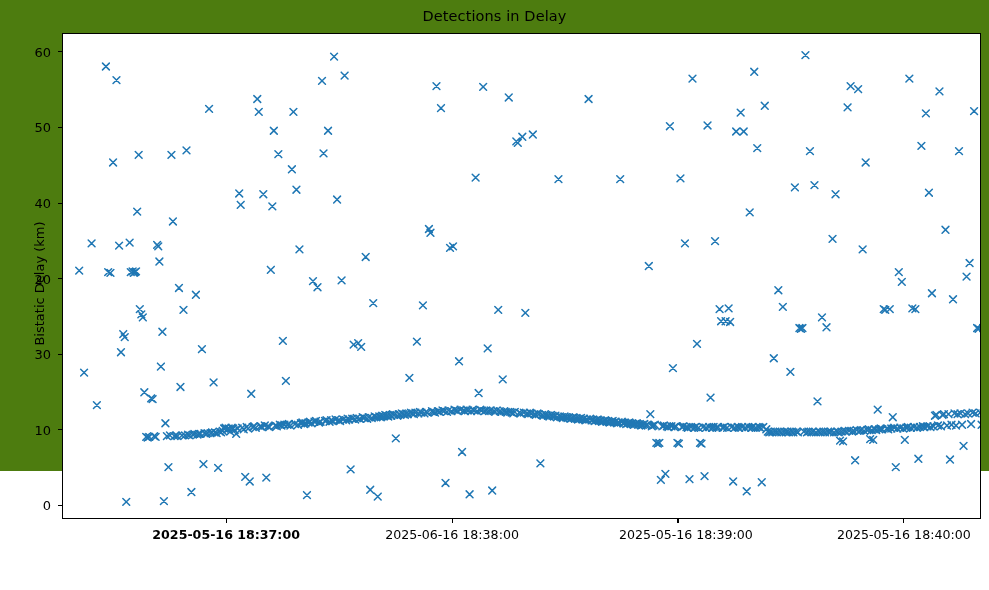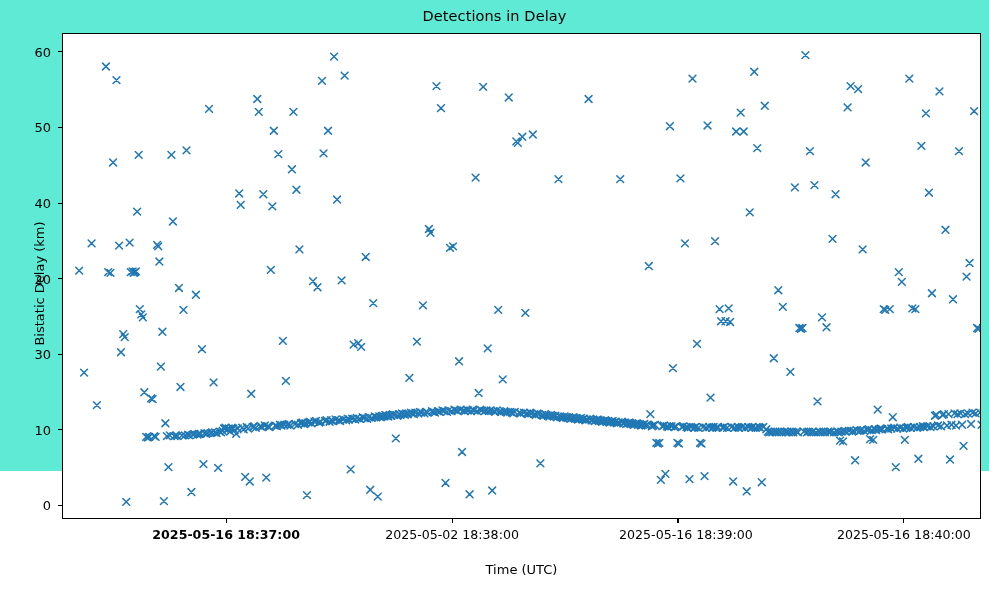--- a/index.html
+++ b/index.html
@@ -10,21 +10,21 @@
   body {
     width: 989px;
     height: 590px;
     font-family: "DejaVu Sans", sans-serif;
     overflow: hidden;
   }
   #figure {
     position: relative;
     width: 989px;
     height: 471px;
-    background: #5eead4;
+    background: #4d7c0f;
   }
   #chart-title {
     position: absolute;
     left: 0;
     top: 8px;
     width: 989px;
     text-align: center;
     font-size: 14.5px;
     color: #000000;
     letter-spacing: 0.1px;
@@ -151,30 +151,29 @@
       </div>
       <div class="ytick-line" style="top: 51.3958px;"></div>
       <div class="ytick-label-wrap" style="top: 51.8958px;">
         <div class="ytick-label">60</div>
       </div>
     </div>
   <div id="xtick-container">
       <div class="xtick-line" style="left: 225.647px;"></div>
       <div class="xtick-label" style="left: 226.147px; font-weight: bold;">2025-05-16 18:37:00</div>
       <div class="xtick-line" style="left: 451.539px;"></div>
-      <div class="xtick-label" style="left: 452.039px;">2025-05-02 18:38:00</div>
+      <div class="xtick-label" style="left: 452.039px;">2025-06-16 18:38:00</div>
       <div class="xtick-line" style="left: 677.43px;"></div>
       <div class="xtick-label" style="left: 677.93px; margin-left: 8px;">2025-05-16 18:39:00</div>
       <div class="xtick-line" style="left: 903.321px;"></div>
       <div class="xtick-label" style="left: 903.821px;">2025-05-16 18:40:00</div>
     </div>
 
   <div id="plot-frame">
     <svg id="points-svg" viewBox="0 0 919 486" preserveAspectRatio="none">
         <g stroke="#1f77b4" stroke-width="1.5" stroke-linecap="round" fill="none">
           <path d="M12.79,233.18L19.59,239.98M12.79,239.98L19.59,233.18M17.68,335.21L24.48,342.01M17.68,342.01L24.48,335.21M25.21,205.97L32.01,212.77M25.21,212.77L32.01,205.97M30.48,367.71L37.28,374.51M30.48,374.51L37.28,367.71M39.52,29.10L46.32,35.90M39.52,35.90L46.32,29.10M41.78,234.69L48.58,241.49M41.78,241.49L48.58,234.69M44.04,235.44L50.84,242.24M44.04,242.24L50.84,235.44M46.67,125.09L53.47,131.89M46.67,131.89L53.47,125.09M50.06,42.71L56.86,49.51M50.06,49.51L56.86,42.71M52.70,208.23L59.50,215.03M52.70,215.03L59.50,208.23M54.58,314.81L61.38,321.61M54.58,321.61L61.38,314.81M56.84,296.67L63.64,303.47M56.84,303.47L63.64,296.67M58.34,299.69L65.14,306.49M58.34,306.49L65.14,299.69M59.85,464.46L66.65,471.26M59.85,471.26L66.65,464.46M63.24,205.21L70.04,212.01M63.24,212.01L70.04,205.21M64.37,234.69L71.17,241.49M64.37,241.49L71.17,234.69M66.25,233.93L73.05,240.73M66.25,240.73L73.05,233.93M67.38,235.44L74.18,242.24M67.38,242.24L74.18,235.44M68.51,234.69L75.31,241.49M68.51,241.49L75.31,234.69M69.64,233.93L76.44,240.73M69.64,240.73L76.44,233.93M70.77,174.22L77.57,181.02M70.77,181.02L77.57,174.22M72.27,117.53L79.07,124.33M72.27,124.33L79.07,117.53M73.40,271.72L80.20,278.52M73.40,278.52L80.20,271.72M74.91,277.01L81.71,283.81M74.91,283.81L81.71,277.01M76.41,280.04L83.21,286.84M76.41,286.84L83.21,280.04M77.92,354.86L84.72,361.66M77.92,361.66L84.72,354.86M79.80,399.46L86.60,406.26M79.80,406.26L86.60,399.46M81.31,400.21L88.11,407.01M81.31,407.01L88.11,400.21M82.82,399.46L89.62,406.26M82.82,406.26L89.62,399.46M84.70,360.91L91.50,367.71M84.70,367.71L91.50,360.91M86.20,361.67L93.00,368.47M86.20,368.47L93.00,361.67M87.71,398.70L94.51,405.50M87.71,405.50L94.51,398.70M89.22,399.46L96.02,406.26M89.22,406.26L96.02,399.46M90.72,207.48L97.52,214.28M90.72,214.28L97.52,207.48M91.85,208.99L98.65,215.79M91.85,215.79L98.65,208.99M92.98,224.11L99.78,230.91M92.98,230.91L99.78,224.11M94.49,329.17L101.29,335.97M94.49,335.97L101.29,329.17M95.99,294.40L102.79,301.20M95.99,301.20L102.79,294.40M97.50,463.70L104.30,470.50M97.50,470.50L104.30,463.70M99.00,385.85L105.80,392.65M99.00,392.65L105.80,385.85M100.51,398.70L107.31,405.50M100.51,405.50L107.31,398.70M102.02,429.69L108.82,436.49M102.02,436.49L108.82,429.69M103.52,397.95L110.32,404.75M103.52,404.75L110.32,397.95M105.03,117.53L111.83,124.33M105.03,124.33L111.83,117.53M106.53,184.05L113.33,190.85M106.53,190.85L113.33,184.05M108.04,398.70L114.84,405.50M108.04,405.50L114.84,398.70M109.55,397.95L116.35,404.75M109.55,404.75L116.35,397.95M111.05,398.70L117.85,405.50M111.05,405.50L117.85,398.70M112.56,250.56L119.36,257.36M112.56,257.36L119.36,250.56M114.06,349.57L120.86,356.37M114.06,356.37L120.86,349.57M115.57,397.95L122.37,404.75M115.57,404.75L122.37,397.95M117.08,272.48L123.88,279.28M117.08,279.28L123.88,272.48M118.58,397.95L125.38,404.75M118.58,404.75L125.38,397.95M120.09,113.00L126.89,119.80M120.09,119.80L126.89,113.00M121.59,397.19L128.39,403.99M121.59,403.99L128.39,397.19M123.10,397.95L129.90,404.75M123.10,404.75L129.90,397.95M124.98,454.63L131.78,461.43M124.98,461.43L131.78,454.63M126.49,397.19L133.29,403.99M126.49,403.99L133.29,397.19M127.99,396.44L134.79,403.24M127.99,403.24L134.79,396.44M129.50,257.36L136.30,264.16M129.50,264.16L136.30,257.36M131.01,397.19L137.81,403.99M131.01,403.99L137.81,397.19M132.51,396.44L139.31,403.24M132.51,403.24L139.31,396.44M134.02,396.44L140.82,403.24M134.02,403.24L140.82,396.44M135.52,311.78L142.32,318.58M135.52,318.58L142.32,311.78M137.03,426.67L143.83,433.47M137.03,433.47L143.83,426.67M138.16,395.68L144.96,402.48M138.16,402.48L144.96,395.68M139.66,396.44L146.46,403.24M139.66,403.24L146.46,396.44M141.17,395.68L147.97,402.48M141.17,402.48L147.97,395.68M142.68,71.43L149.48,78.23M142.68,78.23L149.48,71.43M144.18,395.68L150.98,402.48M144.18,402.48L150.98,395.68M145.69,394.92L152.49,401.72M145.69,401.72L152.49,394.92M147.19,345.04L153.99,351.84M147.19,351.84L153.99,345.04M148.70,394.92L155.50,401.72M148.70,401.72L155.50,394.92M150.21,395.68L157.01,402.48M150.21,402.48L157.01,395.68M151.71,430.45L158.51,437.25M151.71,437.25L158.51,430.45M153.22,394.17L160.02,400.97M153.22,400.97L160.02,394.17M154.72,394.92L161.52,401.72M154.72,401.72L161.52,394.92M156.23,393.41L163.03,400.21M156.23,400.21L163.03,393.41M157.74,391.14L164.54,397.94M157.74,397.94L164.54,391.14M159.24,390.39L166.04,397.19M159.24,397.19L166.04,390.39M160.75,391.90L167.55,398.70M160.75,398.70L167.55,391.90M162.25,391.14L169.05,397.94M162.25,397.94L169.05,391.14M163.76,394.17L170.56,400.97M163.76,400.97L170.56,394.17M165.27,390.39L172.07,397.19M165.27,397.19L172.07,390.39M166.77,391.14L173.57,397.94M166.77,397.94L173.57,391.14M168.28,392.66L175.08,399.46M168.28,399.46L175.08,392.66M169.78,396.44L176.58,403.24M169.78,403.24L176.58,396.44M171.29,391.14L178.09,397.94M171.29,397.94L178.09,391.14M172.80,156.08L179.60,162.88M172.80,162.88L179.60,156.08M174.30,167.42L181.10,174.22M174.30,174.22L181.10,167.42M175.81,390.39L182.61,397.19M175.81,397.19L182.61,390.39M177.31,391.90L184.11,398.70M177.31,398.70L184.11,391.90M178.82,439.52L185.62,446.32M178.82,446.32L185.62,439.52M180.32,389.63L187.12,396.43M180.32,396.43L187.12,389.63M181.83,391.14L188.63,397.94M181.83,397.94L188.63,391.14M183.34,444.05L190.14,450.85M183.34,450.85L190.14,444.05M184.84,356.38L191.64,363.18M184.84,363.18L191.64,356.38M186.35,389.63L193.15,396.43M186.35,396.43L193.15,389.63M187.85,388.88L194.65,395.68M187.85,395.68L194.65,388.88M189.36,390.39L196.16,397.19M189.36,397.19L196.16,390.39M190.87,61.60L197.67,68.40M190.87,68.40L197.67,61.60M192.37,74.45L199.17,81.25M192.37,81.25L199.17,74.45M193.88,388.88L200.68,395.68M193.88,395.68L200.68,388.88M195.38,389.63L202.18,396.43M195.38,396.43L202.18,389.63M196.89,156.84L203.69,163.64M196.89,163.64L203.69,156.84M198.40,388.12L205.20,394.92M198.40,394.92L205.20,388.12M199.90,440.27L206.70,447.07M199.90,447.07L206.70,440.27M201.41,388.88L208.21,395.68M201.41,395.68L208.21,388.88M202.91,389.63L209.71,396.43M202.91,396.43L209.71,389.63M204.42,232.42L211.22,239.22M204.42,239.22L211.22,232.42M205.93,168.93L212.73,175.73M205.93,175.73L212.73,168.93M207.43,93.35L214.23,100.15M207.43,100.15L214.23,93.35M208.94,388.12L215.74,394.92M208.94,394.92L215.74,388.12M210.44,388.88L217.24,395.68M210.44,395.68L217.24,388.88M211.95,116.78L218.75,123.58M211.95,123.58L218.75,116.78M213.46,387.37L220.26,394.17M213.46,394.17L220.26,387.37M214.96,388.12L221.76,394.92M214.96,394.92L221.76,388.12M216.47,303.47L223.27,310.27M216.47,310.27L223.27,303.47M217.97,387.37L224.77,394.17M217.97,394.17L224.77,387.37M219.48,343.53L226.28,350.33M219.48,350.33L226.28,343.53M220.99,387.37L227.79,394.17M220.99,394.17L227.79,387.37M222.49,386.61L229.29,393.41M222.49,393.41L229.29,386.61M224.00,388.12L230.80,394.92M224.00,394.92L230.80,388.12M225.50,131.89L232.30,138.69M225.50,138.69L232.30,131.89M227.01,74.45L233.81,81.25M227.01,81.25L233.81,74.45M228.51,386.61L235.31,393.41M228.51,393.41L235.31,386.61M230.02,152.30L236.82,159.10M230.02,159.10L236.82,152.30M231.53,387.37L238.33,394.17M231.53,394.17L238.33,387.37M233.03,212.01L239.83,218.81M233.03,218.81L239.83,212.01M234.54,385.85L241.34,392.65M234.54,392.65L241.34,385.85M236.04,385.10L242.84,391.90M236.04,391.90L242.84,385.10M237.55,386.61L244.35,393.41M237.55,393.41L244.35,386.61M239.06,385.85L245.86,392.65M239.06,392.65L245.86,385.85M240.56,457.66L247.36,464.46M240.56,464.46L247.36,457.66M242.07,385.10L248.87,391.90M242.07,391.90L248.87,385.10M243.57,384.34L250.37,391.14M243.57,391.14L250.37,384.34M245.08,385.85L251.88,392.65M245.08,392.65L251.88,385.85M246.59,243.76L253.39,250.56M246.59,250.56L253.39,243.76M248.09,384.34L254.89,391.14M248.09,391.14L254.89,384.34M249.60,383.59L256.40,390.39M249.60,390.39L256.40,383.59M251.10,249.80L257.90,256.60M251.10,256.60L257.90,249.80M252.61,385.10L259.41,391.90M252.61,391.90L259.41,385.10M254.12,384.34L260.92,391.14M254.12,391.14L260.92,384.34M255.62,43.46L262.42,50.26M255.62,50.26L262.42,43.46M257.13,116.02L263.93,122.82M257.13,122.82L263.93,116.02M258.63,383.59L265.43,390.39M258.63,390.39L265.43,383.59M260.14,382.83L266.94,389.63M260.14,389.63L266.94,382.83M261.65,93.35L268.45,100.15M261.65,100.15L268.45,93.35M263.15,384.34L269.95,391.14M263.15,391.14L269.95,384.34M264.66,382.83L271.46,389.63M264.66,389.63L271.46,382.83M266.16,383.59L272.96,390.39M266.16,390.39L272.96,383.59M267.67,19.27L274.47,26.07M267.67,26.07L274.47,19.27M269.18,382.07L275.98,388.87M269.18,388.87L275.98,382.07M270.68,162.13L277.48,168.93M270.68,168.93L277.48,162.13M272.19,382.83L278.99,389.63M272.19,389.63L278.99,382.83M273.69,383.59L280.49,390.39M273.69,390.39L280.49,383.59M275.20,243.00L282.00,249.80M275.20,249.80L282.00,243.00M276.70,382.07L283.50,388.87M276.70,388.87L283.50,382.07M278.21,38.17L285.01,44.97M278.21,44.97L285.01,38.17M279.72,382.83L286.52,389.63M279.72,389.63L286.52,382.83M281.22,381.32L288.02,388.12M281.22,388.12L288.02,381.32M282.73,382.07L289.53,388.87M282.73,388.87L289.53,382.07M284.23,431.96L291.03,438.76M284.23,438.76L291.03,431.96M285.74,381.32L292.54,388.12M285.74,388.12L292.54,381.32M287.25,307.25L294.05,314.05M287.25,314.05L294.05,307.25M288.75,382.07L295.55,388.87M288.75,388.87L295.55,382.07M290.26,380.56L297.06,387.36M290.26,387.36L297.06,380.56M291.76,305.74L298.56,312.54M291.76,312.54L298.56,305.74M293.27,381.32L300.07,388.12M293.27,388.12L300.07,381.32M294.78,309.51L301.58,316.31M294.78,316.31L301.58,309.51M296.28,379.81L303.08,386.61M296.28,386.61L303.08,379.81M297.79,380.56L304.59,387.36M297.79,387.36L304.59,380.56M299.29,219.57L306.09,226.37M299.29,226.37L306.09,219.57M300.80,381.32L307.60,388.12M300.80,388.12L307.60,381.32M302.31,379.81L309.11,386.61M302.31,386.61L309.11,379.81M303.81,452.37L310.61,459.17M303.81,459.17L310.61,452.37M305.32,380.56L312.12,387.36M305.32,387.36L312.12,380.56M306.82,265.68L313.62,272.48M306.82,272.48L313.62,265.68M308.33,379.05L315.13,385.85M308.33,385.85L315.13,379.05M309.84,379.81L316.64,386.61M309.84,386.61L316.64,379.81M311.34,459.17L318.14,465.97M311.34,465.97L318.14,459.17M312.85,379.05L319.65,385.85M312.85,385.85L319.65,379.05M314.35,379.81L321.15,386.61M314.35,386.61L321.15,379.81M315.86,378.30L322.66,385.10M315.86,385.10L322.66,378.30M317.37,379.05L324.17,385.85M317.37,385.85L324.17,379.05M318.87,377.54L325.67,384.34M318.87,384.34L325.67,377.54M320.38,378.30L327.18,385.10M320.38,385.10L327.18,378.30M321.88,379.05L328.68,385.85M321.88,385.85L328.68,379.05M323.39,377.54L330.19,384.34M323.39,384.34L330.19,377.54M324.89,378.30L331.69,385.10M324.89,385.10L331.69,378.30M326.40,376.78L333.20,383.58M326.40,383.58L333.20,376.78M327.91,377.54L334.71,384.34M327.91,384.34L334.71,377.54M329.41,400.97L336.21,407.77M329.41,407.77L336.21,400.97M330.92,378.30L337.72,385.10M330.92,385.10L337.72,378.30M332.42,376.78L339.22,383.58M332.42,383.58L339.22,376.78M333.93,377.54L340.73,384.34M333.93,384.34L340.73,377.54M335.44,376.03L342.24,382.83M335.44,382.83L342.24,376.03M336.94,376.78L343.74,383.58M336.94,383.58L343.74,376.78M338.45,377.54L345.25,384.34M338.45,384.34L345.25,377.54M339.95,376.03L346.75,382.83M339.95,382.83L346.75,376.03M341.46,376.78L348.26,383.58M341.46,383.58L348.26,376.78M342.97,340.50L349.77,347.30M342.97,347.30L349.77,340.50M344.47,375.27L351.27,382.07M344.47,382.07L351.27,375.27M345.98,376.03L352.78,382.83M345.98,382.83L352.78,376.03M347.48,376.78L354.28,383.58M347.48,383.58L354.28,376.78M348.99,375.27L355.79,382.07M348.99,382.07L355.79,375.27M350.50,304.22L357.30,311.02M350.50,311.02L357.30,304.22M352.00,376.03L358.80,382.83M352.00,382.83L358.80,376.03M353.51,374.52L360.31,381.32M353.51,381.32L360.31,374.52M355.01,375.27L361.81,382.07M355.01,382.07L361.81,375.27M356.52,267.94L363.32,274.74M356.52,274.74L363.32,267.94M358.03,376.03L364.83,382.83M358.03,382.83L364.83,376.03M359.53,374.52L366.33,381.32M359.53,381.32L366.33,374.52M361.04,375.27L367.84,382.07M361.04,382.07L367.84,375.27M362.54,191.60L369.34,198.40M362.54,198.40L369.34,191.60M364.05,195.38L370.85,202.18M364.05,202.18L370.85,195.38M365.56,373.76L372.36,380.56M365.56,380.56L372.36,373.76M367.06,374.52L373.86,381.32M367.06,381.32L373.86,374.52M368.57,375.27L375.37,382.07M368.57,382.07L375.37,375.27M370.07,48.75L376.87,55.55M370.07,55.55L376.87,48.75M371.58,373.76L378.38,380.56M371.58,380.56L378.38,373.76M373.09,374.52L379.89,381.32M373.09,381.32L379.89,374.52M374.59,70.67L381.39,77.47M374.59,77.47L381.39,70.67M376.10,373.00L382.90,379.80M376.10,379.80L382.90,373.00M377.60,373.76L384.40,380.56M377.60,380.56L384.40,373.76M379.11,445.56L385.91,452.36M379.11,452.36L385.91,445.56M380.61,374.52L387.41,381.32M380.61,381.32L387.41,374.52M382.12,373.00L388.92,379.80M382.12,379.80L388.92,373.00M383.63,210.50L390.43,217.30M383.63,217.30L390.43,210.50M385.13,373.76L391.93,380.56M385.13,380.56L391.93,373.76M386.64,208.99L393.44,215.79M386.64,215.79L393.44,208.99M388.14,372.25L394.94,379.05M388.14,379.05L394.94,372.25M389.65,373.00L396.45,379.80M389.65,379.80L396.45,373.00M391.16,373.76L397.96,380.56M391.16,380.56L397.96,373.76M392.66,323.88L399.46,330.68M392.66,330.68L399.46,323.88M394.17,372.25L400.97,379.05M394.17,379.05L400.97,372.25M395.67,414.58L402.47,421.38M395.67,421.38L402.47,414.58M397.18,373.00L403.98,379.80M397.18,379.80L403.98,373.00M398.69,373.76L405.49,380.56M398.69,380.56L405.49,373.76M400.19,372.25L406.99,379.05M400.19,379.05L406.99,372.25M401.70,373.00L408.50,379.80M401.70,379.80L408.50,373.00M403.20,456.90L410.00,463.70M403.20,463.70L410.00,456.90M404.71,373.76L411.51,380.56M404.71,380.56L411.51,373.76M406.22,372.25L413.02,379.05M406.22,379.05L413.02,372.25M407.72,373.00L414.52,379.80M407.72,379.80L414.52,373.00M409.23,140.21L416.03,147.01M409.23,147.01L416.03,140.21M410.73,373.76L417.53,380.56M410.73,380.56L417.53,373.76M412.24,355.62L419.04,362.42M412.24,362.42L419.04,355.62M413.75,372.25L420.55,379.05M413.75,379.05L420.55,372.25M415.25,373.00L422.05,379.80M415.25,379.80L422.05,373.00M416.76,49.51L423.56,56.31M416.76,56.31L423.56,49.51M418.26,373.76L425.06,380.56M418.26,380.56L425.06,373.76M419.77,373.00L426.57,379.80M419.77,379.80L426.57,373.00M421.28,311.03L428.08,317.83M421.28,317.83L428.08,311.03M422.78,373.76L429.58,380.56M422.78,380.56L429.58,373.76M424.29,373.00L431.09,379.80M424.29,379.80L431.09,373.00M425.79,453.12L432.59,459.92M425.79,459.92L432.59,453.12M427.30,373.76L434.10,380.56M427.30,380.56L434.10,373.76M428.80,374.52L435.60,381.32M428.80,381.32L435.60,374.52M430.31,373.00L437.11,379.80M430.31,379.80L437.11,373.00M431.82,272.48L438.62,279.28M431.82,279.28L438.62,272.48M433.32,373.76L440.12,380.56M433.32,380.56L440.12,373.76M434.83,374.52L441.63,381.32M434.83,381.32L441.63,374.52M436.33,342.02L443.13,348.82M436.33,348.82L443.13,342.02M437.84,373.76L444.64,380.56M437.84,380.56L444.64,373.76M439.35,374.52L446.15,381.32M439.35,381.32L446.15,374.52M440.85,375.27L447.65,382.07M440.85,382.07L447.65,375.27M442.36,60.09L449.16,66.89M442.36,66.89L449.16,60.09M443.86,374.52L450.66,381.32M443.86,381.32L450.66,374.52M445.37,375.27L452.17,382.07M445.37,382.07L452.17,375.27M446.88,376.03L453.68,382.83M446.88,382.83L453.68,376.03M448.38,374.52L455.18,381.32M448.38,381.32L455.18,374.52M449.89,103.93L456.69,110.73M449.89,110.73L456.69,103.93M451.39,105.44L458.19,112.24M451.39,112.24L458.19,105.44M452.90,375.27L459.70,382.07M452.90,382.07L459.70,375.27M454.41,376.03L461.21,382.83M454.41,382.83L461.21,376.03M455.91,99.39L462.71,106.19M455.91,106.19L462.71,99.39M457.42,375.27L464.22,382.07M457.42,382.07L464.22,375.27M458.92,275.50L465.72,282.30M458.92,282.30L465.72,275.50M460.43,376.03L467.23,382.83M460.43,382.83L467.23,376.03M461.94,376.78L468.74,383.58M461.94,383.58L468.74,376.78M463.44,375.27L470.24,382.07M463.44,382.07L470.24,375.27M464.95,376.03L471.75,382.83M464.95,382.83L471.75,376.03M466.45,97.13L473.25,103.93M466.45,103.93L473.25,97.13M467.96,376.78L474.76,383.58M467.96,383.58L474.76,376.78M469.47,377.54L476.27,384.34M469.47,384.34L476.27,377.54M470.97,376.03L477.77,382.83M470.97,382.83L477.77,376.03M472.48,376.78L479.28,383.58M472.48,383.58L479.28,376.78M473.98,425.91L480.78,432.71M473.98,432.71L480.78,425.91M475.49,377.54L482.29,384.34M475.49,384.34L482.29,377.54M476.99,378.30L483.79,385.10M476.99,385.10L483.79,378.30M478.50,376.78L485.30,383.58M478.50,383.58L485.30,376.78M480.01,377.54L486.81,384.34M480.01,384.34L486.81,377.54M481.51,378.30L488.31,385.10M481.51,385.10L488.31,378.30M483.02,379.05L489.82,385.85M483.02,385.85L489.82,379.05M484.52,377.54L491.32,384.34M484.52,384.34L491.32,377.54M486.03,378.30L492.83,385.10M486.03,385.10L492.83,378.30M487.54,379.05L494.34,385.85M487.54,385.85L494.34,379.05M489.04,378.30L495.84,385.10M489.04,385.10L495.84,378.30M490.55,379.81L497.35,386.61M490.55,386.61L497.35,379.81M492.05,141.72L498.85,148.52M492.05,148.52L498.85,141.72M493.56,379.05L500.36,385.85M493.56,385.85L500.36,379.05M495.07,379.81L501.87,386.61M495.07,386.61L501.87,379.81M496.57,380.56L503.37,387.36M496.57,387.36L503.37,380.56M498.08,379.05L504.88,385.85M498.08,385.85L504.88,379.05M499.58,379.81L506.38,386.61M499.58,386.61L506.38,379.81M501.09,380.56L507.89,387.36M501.09,387.36L507.89,380.56M502.60,379.81L509.40,386.61M502.60,386.61L509.40,379.81M504.10,381.32L510.90,388.12M504.10,388.12L510.90,381.32M505.61,380.56L512.41,387.36M505.61,387.36L512.41,380.56M507.11,379.81L513.91,386.61M507.11,386.61L513.91,379.81M508.62,381.32L515.42,388.12M508.62,388.12L515.42,381.32M510.13,380.56L516.93,387.36M510.13,387.36L516.93,380.56M511.63,382.07L518.43,388.87M511.63,388.87L518.43,382.07M513.14,381.32L519.94,388.12M513.14,388.12L519.94,381.32M514.64,380.56L521.44,387.36M514.64,387.36L521.44,380.56M516.15,382.07L522.95,388.87M516.15,388.87L522.95,382.07M517.66,381.32L524.46,388.12M517.66,388.12L524.46,381.32M519.16,382.83L525.96,389.63M519.16,389.63L525.96,382.83M520.67,382.07L527.47,388.87M520.67,388.87L527.47,382.07M522.17,61.60L528.97,68.40M522.17,68.40L528.97,61.60M523.68,381.32L530.48,388.12M523.68,388.12L530.48,381.32M525.19,382.83L531.99,389.63M525.19,389.63L531.99,382.83M526.69,382.07L533.49,388.87M526.69,388.87L533.49,382.07M528.20,383.59L535.00,390.39M528.20,390.39L535.00,383.59M529.70,382.83L536.50,389.63M529.70,389.63L536.50,382.83M531.21,382.07L538.01,388.87M531.21,388.87L538.01,382.07M532.71,383.59L539.51,390.39M532.71,390.39L539.51,383.59M534.22,382.83L541.02,389.63M534.22,389.63L541.02,382.83M535.73,384.34L542.53,391.14M535.73,391.14L542.53,384.34M537.23,383.59L544.03,390.39M537.23,390.39L544.03,383.59M538.74,382.83L545.54,389.63M538.74,389.63L545.54,382.83M540.24,384.34L547.04,391.14M540.24,391.14L547.04,384.34M541.75,383.59L548.55,390.39M541.75,390.39L548.55,383.59M543.26,385.10L550.06,391.90M543.26,391.90L550.06,385.10M544.76,384.34L551.56,391.14M544.76,391.14L551.56,384.34M546.27,383.59L553.07,390.39M546.27,390.39L553.07,383.59M547.77,385.10L554.57,391.90M547.77,391.90L554.57,385.10M549.28,384.34L556.08,391.14M549.28,391.14L556.08,384.34M550.79,385.85L557.59,392.65M550.79,392.65L557.59,385.85M552.29,385.10L559.09,391.90M552.29,391.90L559.09,385.10M553.80,141.72L560.60,148.52M553.80,148.52L560.60,141.72M555.30,384.34L562.10,391.14M555.30,391.14L562.10,384.34M556.81,385.85L563.61,392.65M556.81,392.65L563.61,385.85M558.32,385.10L565.12,391.90M558.32,391.90L565.12,385.10M559.82,386.61L566.62,393.41M559.82,393.41L566.62,386.61M561.33,385.85L568.13,392.65M561.33,392.65L568.13,385.85M562.83,385.10L569.63,391.90M562.83,391.90L569.63,385.10M564.34,386.61L571.14,393.41M564.34,393.41L571.14,386.61M565.85,385.85L572.65,392.65M565.85,392.65L572.65,385.85M567.35,387.37L574.15,394.17M567.35,394.17L574.15,387.37M568.86,386.61L575.66,393.41M568.86,393.41L575.66,386.61M570.36,385.85L577.16,392.65M570.36,392.65L577.16,385.85M571.87,387.37L578.67,394.17M571.87,394.17L578.67,387.37M573.38,386.61L580.18,393.41M573.38,393.41L580.18,386.61M574.88,388.12L581.68,394.92M574.88,394.92L581.68,388.12M576.39,387.37L583.19,394.17M576.39,394.17L583.19,387.37M577.89,386.61L584.69,393.41M577.89,393.41L584.69,386.61M579.40,388.12L586.20,394.92M579.40,394.92L586.20,388.12M580.90,387.37L587.70,394.17M580.90,394.17L587.70,387.37M582.41,228.64L589.21,235.44M582.41,235.44L589.21,228.64M583.92,376.78L590.72,383.58M583.92,383.58L590.72,376.78M585.42,388.88L592.22,395.68M585.42,395.68L592.22,388.88M586.93,388.12L593.73,394.92M586.93,394.92L593.73,388.12M588.43,387.37L595.23,394.17M588.43,394.17L595.23,387.37M589.94,405.51L596.74,412.31M589.94,412.31L596.74,405.51M591.45,406.26L598.25,413.06M591.45,413.06L598.25,406.26M592.95,405.51L599.75,412.31M592.95,412.31L599.75,405.51M594.46,442.54L601.26,449.34M594.46,449.34L601.26,442.54M595.96,388.88L602.76,395.68M595.96,395.68L602.76,388.88M597.47,388.12L604.27,394.92M597.47,394.92L604.27,388.12M598.98,436.49L605.78,443.29M598.98,443.29L605.78,436.49M600.48,388.88L607.28,395.68M600.48,395.68L607.28,388.88M601.99,389.63L608.79,396.43M601.99,396.43L608.79,389.63M603.49,88.81L610.29,95.61M603.49,95.61L610.29,88.81M605.00,388.88L611.80,395.68M605.00,395.68L611.80,388.88M606.51,330.68L613.31,337.48M606.51,337.48L613.31,330.68M608.01,389.63L614.81,396.43M608.01,396.43L614.81,389.63M609.52,388.88L616.32,395.68M609.52,395.68L616.32,388.88M611.02,405.51L617.82,412.31M611.02,412.31L617.82,405.51M612.53,406.26L619.33,413.06M612.53,413.06L619.33,406.26M614.04,140.96L620.84,147.76M614.04,147.76L620.84,140.96M615.54,389.63L622.34,396.43M615.54,396.43L622.34,389.63M617.05,388.88L623.85,395.68M617.05,395.68L623.85,388.88M618.55,205.97L625.35,212.77M618.55,212.77L625.35,205.97M620.06,389.63L626.86,396.43M620.06,396.43L626.86,389.63M621.57,390.39L628.37,397.19M621.57,397.19L628.37,390.39M623.07,441.79L629.87,448.59M623.07,448.59L629.87,441.79M624.58,389.63L631.38,396.43M624.58,396.43L631.38,389.63M626.08,41.19L632.88,47.99M626.08,47.99L632.88,41.19M627.59,390.39L634.39,397.19M627.59,397.19L634.39,390.39M629.09,389.63L635.89,396.43M629.09,396.43L635.89,389.63M630.60,306.49L637.40,313.29M630.60,313.29L637.40,306.49M632.11,390.39L638.91,397.19M632.11,397.19L638.91,390.39M633.61,405.51L640.41,412.31M633.61,412.31L640.41,405.51M635.12,406.26L641.92,413.06M635.12,413.06L641.92,406.26M636.62,389.63L643.42,396.43M636.62,396.43L643.42,389.63M638.13,438.76L644.93,445.56M638.13,445.56L644.93,438.76M639.64,390.39L646.44,397.19M639.64,397.19L646.44,390.39M641.14,88.06L647.94,94.86M641.14,94.86L647.94,88.06M642.65,389.63L649.45,396.43M642.65,396.43L649.45,389.63M644.15,360.16L650.95,366.96M644.15,366.96L650.95,360.16M645.66,390.39L652.46,397.19M645.66,397.19L652.46,390.39M647.17,389.63L653.97,396.43M647.17,396.43L653.97,389.63M648.67,203.70L655.47,210.50M648.67,210.50L655.47,203.70M650.18,390.39L656.98,397.19M650.18,397.19L656.98,390.39M651.68,389.63L658.48,396.43M651.68,396.43L658.48,389.63M653.19,271.72L659.99,278.52M653.19,278.52L659.99,271.72M654.70,283.82L661.50,290.62M654.70,290.62L661.50,283.82M656.20,390.39L663.00,397.19M656.20,397.19L663.00,390.39M657.71,389.63L664.51,396.43M657.71,396.43L664.51,389.63M659.21,283.82L666.01,290.62M659.21,290.62L666.01,283.82M660.72,390.39L667.52,397.19M660.72,397.19L667.52,390.39M662.23,270.97L669.03,277.77M662.23,277.77L669.03,270.97M663.73,284.57L670.53,291.37M663.73,291.37L670.53,284.57M665.24,389.63L672.04,396.43M665.24,396.43L672.04,389.63M666.74,444.05L673.54,450.85M666.74,450.85L673.54,444.05M668.25,390.39L675.05,397.19M668.25,397.19L675.05,390.39M669.76,94.10L676.56,100.90M669.76,100.90L676.56,94.10M671.26,389.63L678.06,396.43M671.26,396.43L678.06,389.63M672.77,390.39L679.57,397.19M672.77,397.19L679.57,390.39M674.27,75.21L681.07,82.01M674.27,82.01L681.07,75.21M675.78,389.63L682.58,396.43M675.78,396.43L682.58,389.63M677.28,94.10L684.08,100.90M677.28,100.90L684.08,94.10M678.79,390.39L685.59,397.19M678.79,397.19L685.59,390.39M680.30,453.88L687.10,460.68M680.30,460.68L687.10,453.88M681.80,389.63L688.60,396.43M681.80,396.43L688.60,389.63M683.31,174.98L690.11,181.78M683.31,181.78L690.11,174.98M684.81,390.39L691.61,397.19M684.81,397.19L691.61,390.39M686.32,389.63L693.12,396.43M686.32,396.43L693.12,389.63M687.83,34.39L694.63,41.19M687.83,41.19L694.63,34.39M689.33,390.39L696.13,397.19M689.33,397.19L696.13,390.39M690.84,110.73L697.64,117.53M690.84,117.53L697.64,110.73M692.34,389.63L699.14,396.43M692.34,396.43L699.14,389.63M693.85,390.39L700.65,397.19M693.85,397.19L700.65,390.39M695.36,444.81L702.16,451.61M695.36,451.61L702.16,444.81M696.86,389.63L703.66,396.43M696.86,396.43L703.66,389.63M698.37,68.40L705.17,75.20M698.37,75.20L705.17,68.40M699.87,391.90L706.67,398.70M699.87,398.70L706.67,391.90M701.38,394.17L708.18,400.97M701.38,400.97L708.18,394.17M702.89,394.92L709.69,401.72M702.89,401.72L709.69,394.92M704.39,394.17L711.19,400.97M704.39,400.97L711.19,394.17M705.90,394.92L712.70,401.72M705.90,401.72L712.70,394.92M707.40,320.85L714.20,327.65M707.40,327.65L714.20,320.85M708.91,394.17L715.71,400.97M708.91,400.97L715.71,394.17M710.42,394.92L717.22,401.72M710.42,401.72L717.22,394.92M711.92,252.83L718.72,259.63M711.92,259.63L718.72,252.83M713.43,394.17L720.23,400.97M713.43,400.97L720.23,394.17M714.93,394.92L721.73,401.72M714.93,401.72L721.73,394.92M716.44,269.46L723.24,276.26M716.44,276.26L723.24,269.46M717.95,394.17L724.75,400.97M717.95,400.97L724.75,394.17M719.45,394.92L726.25,401.72M719.45,401.72L726.25,394.92M720.96,394.17L727.76,400.97M720.96,400.97L727.76,394.17M722.46,394.92L729.26,401.72M722.46,401.72L729.26,394.92M723.97,334.46L730.77,341.26M723.97,341.26L730.77,334.46M725.48,394.17L732.28,400.97M725.48,400.97L732.28,394.17M726.98,394.92L733.78,401.72M726.98,401.72L733.78,394.92M728.49,150.03L735.29,156.83M728.49,156.83L735.29,150.03M729.99,394.17L736.79,400.97M729.99,400.97L736.79,394.17M731.50,394.92L738.30,401.72M731.50,401.72L738.30,394.92M733.00,290.62L739.80,297.42M733.00,297.42L739.80,290.62M734.51,291.37L741.31,298.17M734.51,298.17L741.31,291.37M736.02,290.62L742.82,297.42M736.02,297.42L742.82,290.62M737.52,394.17L744.32,400.97M737.52,400.97L744.32,394.17M739.03,17.76L745.83,24.56M739.03,24.56L745.83,17.76M740.53,394.92L747.33,401.72M740.53,401.72L747.33,394.92M742.04,394.17L748.84,400.97M742.04,400.97L748.84,394.17M743.55,113.75L750.35,120.55M743.55,120.55L750.35,113.75M745.05,394.92L751.85,401.72M745.05,401.72L751.85,394.92M746.56,394.17L753.36,400.97M746.56,400.97L753.36,394.17M748.06,147.77L754.86,154.57M748.06,154.57L754.86,147.77M749.57,394.92L756.37,401.72M749.57,401.72L756.37,394.92M751.08,363.93L757.88,370.73M751.08,370.73L757.88,363.93M752.58,394.17L759.38,400.97M752.58,400.97L759.38,394.17M754.09,394.92L760.89,401.72M754.09,401.72L760.89,394.92M755.59,280.04L762.39,286.84M755.59,286.84L762.39,280.04M757.10,394.17L763.90,400.97M757.10,400.97L763.90,394.17M758.61,394.92L765.41,401.72M758.61,401.72L765.41,394.92M760.11,289.86L766.91,296.66M760.11,296.66L766.91,289.86M761.62,394.17L768.42,400.97M761.62,400.97L768.42,394.17M763.12,394.92L769.92,401.72M763.12,401.72L769.92,394.92M764.63,394.17L771.43,400.97M764.63,400.97L771.43,394.17M766.14,201.43L772.94,208.23M766.14,208.23L772.94,201.43M767.64,394.92L774.44,401.72M767.64,401.72L774.44,394.92M769.15,156.84L775.95,163.64M769.15,163.64L775.95,156.84M770.65,394.17L777.45,400.97M770.65,400.97L777.45,394.17M772.16,394.92L778.96,401.72M772.16,401.72L778.96,394.92M773.67,403.24L780.47,410.04M773.67,410.04L780.47,403.24M775.17,394.17L781.97,400.97M775.17,400.97L781.97,394.17M776.68,403.99L783.48,410.79M776.68,410.79L783.48,403.99M778.18,393.41L784.98,400.21M778.18,400.21L784.98,393.41M779.69,394.17L786.49,400.97M779.69,400.97L786.49,394.17M781.19,69.92L787.99,76.72M781.19,76.72L787.99,69.92M782.70,393.41L789.50,400.21M782.70,400.21L789.50,393.41M784.21,48.75L791.01,55.55M784.21,55.55L791.01,48.75M785.71,394.17L792.51,400.97M785.71,400.97L792.51,394.17M787.22,393.41L794.02,400.21M787.22,400.21L794.02,393.41M788.72,422.89L795.52,429.69M788.72,429.69L795.52,422.89M790.23,392.66L797.03,399.46M790.23,399.46L797.03,392.66M791.74,51.78L798.54,58.58M791.74,58.58L798.54,51.78M793.24,393.41L800.04,400.21M793.24,400.21L800.04,393.41M794.75,392.66L801.55,399.46M794.75,399.46L801.55,392.66M796.25,212.01L803.05,218.81M796.25,218.81L803.05,212.01M797.76,393.41L804.56,400.21M797.76,400.21L804.56,393.41M799.27,125.09L806.07,131.89M799.27,131.89L806.07,125.09M800.77,392.66L807.57,399.46M800.77,399.46L807.57,392.66M802.28,391.90L809.08,398.70M802.28,398.70L809.08,391.90M803.78,401.73L810.58,408.53M803.78,408.53L810.58,401.73M805.29,392.66L812.09,399.46M805.29,399.46L812.09,392.66M806.80,402.48L813.60,409.28M806.80,409.28L813.60,402.48M808.30,391.90L815.10,398.70M808.30,398.70L815.10,391.90M809.81,392.66L816.61,399.46M809.81,399.46L816.61,392.66M811.31,372.25L818.11,379.05M811.31,379.05L818.11,372.25M812.82,391.90L819.62,398.70M812.82,398.70L819.62,391.90M814.33,391.14L821.13,397.94M814.33,397.94L821.13,391.14M815.83,391.90L822.63,398.70M815.83,398.70L822.63,391.90M817.34,271.72L824.14,278.52M817.34,278.52L824.14,271.72M818.84,272.48L825.64,279.28M818.84,279.28L825.64,272.48M820.35,391.14L827.15,397.94M820.35,397.94L827.15,391.14M821.86,391.90L828.66,398.70M821.86,398.70L828.66,391.90M823.36,271.72L830.16,278.52M823.36,278.52L830.16,271.72M824.87,391.14L831.67,397.94M824.87,397.94L831.67,391.14M826.37,379.81L833.17,386.61M826.37,386.61L833.17,379.81M827.88,390.39L834.68,397.19M827.88,397.19L834.68,390.39M829.38,429.69L836.18,436.49M829.38,436.49L836.18,429.69M830.89,391.14L837.69,397.94M830.89,397.94L837.69,391.14M832.40,234.69L839.20,241.49M832.40,241.49L839.20,234.69M833.90,390.39L840.70,397.19M833.90,397.19L840.70,390.39M835.41,244.51L842.21,251.31M835.41,251.31L842.21,244.51M836.91,391.14L843.71,397.94M836.91,397.94L843.71,391.14M838.42,402.48L845.22,409.28M838.42,409.28L845.22,402.48M839.93,390.39L846.73,397.19M839.93,397.19L846.73,390.39M841.43,389.63L848.23,396.43M841.43,396.43L848.23,389.63M842.94,41.19L849.74,47.99M842.94,47.99L849.74,41.19M844.44,390.39L851.24,397.19M844.44,397.19L851.24,390.39M845.95,270.97L852.75,277.77M845.95,277.77L852.75,270.97M847.46,389.63L854.26,396.43M847.46,396.43L854.26,389.63M848.96,271.72L855.76,278.52M848.96,278.52L855.76,271.72M850.47,390.39L857.27,397.19M850.47,397.19L857.27,390.39M851.97,421.38L858.77,428.18M851.97,428.18L858.77,421.38M853.48,389.63L860.28,396.43M853.48,396.43L860.28,389.63M854.99,108.46L861.79,115.26M854.99,115.26L861.79,108.46M856.49,388.88L863.29,395.68M856.49,395.68L863.29,388.88M858.00,389.63L864.80,396.43M858.00,396.43L864.80,389.63M859.50,75.96L866.30,82.76M859.50,82.76L866.30,75.96M861.01,388.88L867.81,395.68M861.01,395.68L867.81,388.88M862.52,155.32L869.32,162.12M862.52,162.12L869.32,155.32M864.02,389.63L870.82,396.43M864.02,396.43L870.82,389.63M865.53,255.85L872.33,262.65M865.53,262.65L872.33,255.85M867.03,388.88L873.83,395.68M867.03,395.68L873.83,388.88M868.54,378.30L875.34,385.10M868.54,385.10L875.34,378.30M870.05,377.54L876.85,384.34M870.05,384.34L876.85,377.54M871.55,388.12L878.35,394.92M871.55,394.92L878.35,388.12M873.06,54.04L879.86,60.84M873.06,60.84L879.86,54.04M874.56,388.88L881.36,395.68M874.56,395.68L881.36,388.88M876.07,377.54L882.87,384.34M876.07,384.34L882.87,377.54M877.58,376.78L884.38,383.58M877.58,383.58L884.38,376.78M879.08,192.36L885.88,199.16M879.08,199.16L885.88,192.36M880.59,388.12L887.39,394.92M880.59,394.92L887.39,388.12M882.09,376.78L888.89,383.58M882.09,383.58L888.89,376.78M883.60,422.13L890.40,428.93M883.60,428.93L890.40,422.13M885.10,387.37L891.90,394.17M885.10,394.17L891.90,387.37M886.61,261.90L893.41,268.70M886.61,268.70L893.41,261.90M888.12,376.03L894.92,382.83M888.12,382.83L894.92,376.03M889.62,388.12L896.42,394.92M889.62,394.92L896.42,388.12M891.13,376.78L897.93,383.58M891.13,383.58L897.93,376.78M892.63,113.75L899.43,120.55M892.63,120.55L899.43,113.75M894.14,376.03L900.94,382.83M894.14,382.83L900.94,376.03M895.65,387.37L902.45,394.17M895.65,394.17L902.45,387.37M897.15,408.53L903.95,415.33M897.15,415.33L903.95,408.53M898.66,376.78L905.46,383.58M898.66,383.58L905.46,376.78M900.16,239.22L906.96,246.02M900.16,246.02L906.96,239.22M901.67,376.03L908.47,382.83M901.67,382.83L908.47,376.03M903.18,225.62L909.98,232.42M903.18,232.42L909.98,225.62M904.68,386.61L911.48,393.41M904.68,393.41L911.48,386.61M906.19,375.27L912.99,382.07M906.19,382.07L912.99,375.27M907.69,73.69L914.49,80.49M907.69,80.49L914.49,73.69M909.20,376.03L916.00,382.83M909.20,382.83L916.00,376.03M910.71,290.62L917.51,297.42M910.71,297.42L917.51,290.62M912.21,291.37L919.01,298.17M912.21,298.17L919.01,291.37M913.72,375.27L920.52,382.07M913.72,382.07L920.52,375.27M915.22,387.37L922.02,394.17M915.22,394.17L922.02,387.37M916.73,290.62L923.53,297.42M916.73,297.42L923.53,290.62M918.24,376.03L925.04,382.83M918.24,382.83L925.04,376.03M919.74,296.67L926.54,303.47M919.74,303.47L926.54,296.67M921.25,375.27L928.05,382.07M921.25,382.07L928.05,375.27M922.75,407.02L929.55,413.82M922.75,413.82L929.55,407.02M924.26,407.77L931.06,414.57M924.26,414.57L931.06,407.77"></path>
         </g>
       </svg>
   </div>
 
-  <div id="xlabel">Time (UTC)</div>
 
 </div>
 
 </body></html>

